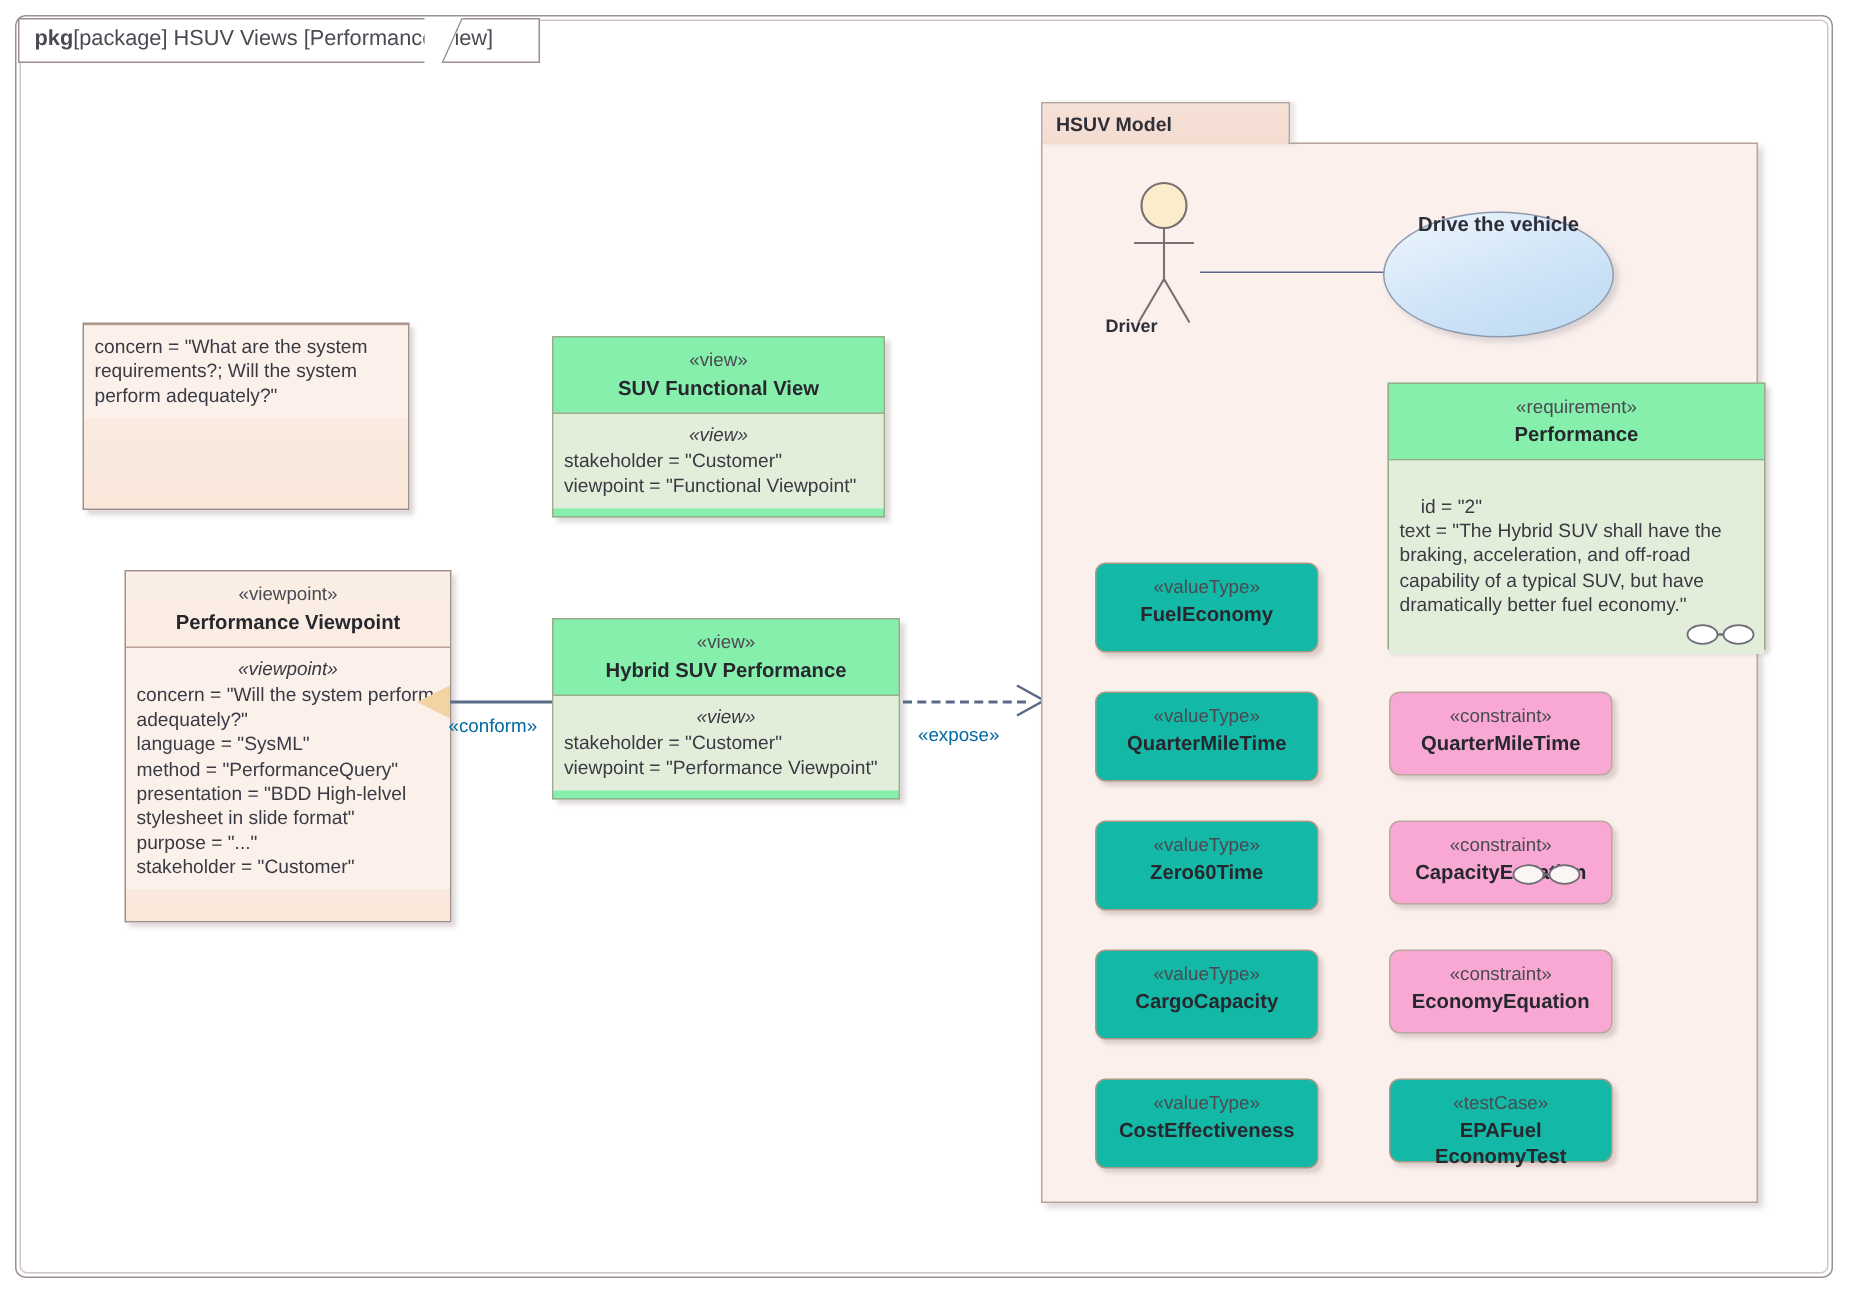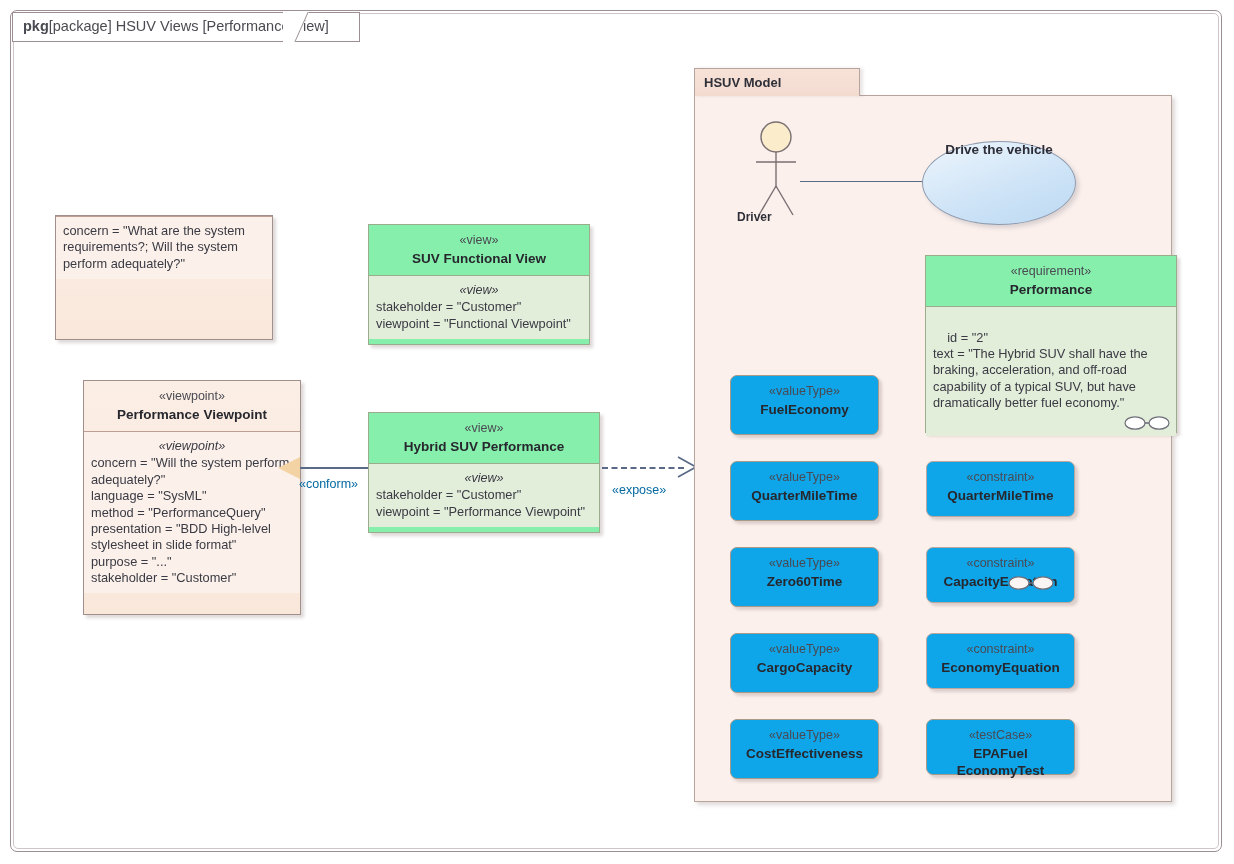--- a/index.html
+++ b/index.html
@@ -57,23 +57,23 @@
 
   
   .peach{background:linear-gradient(180deg,#fbeee5 0%,#f9e7da 100%);}
   .peach .sep{background:#bda094;}
   .peach2 .body{background:#fbf1ea;}
   
   .green{background:#86efac;border-color:#9aac8c;}
   .green .sep{background:#9aac8c;}
   .green .body{background:#e3eeda;}
   
-  .cream{background:#0ea5e9;border-color:#a89a87;border-radius:7px;}
-  
-  .whitebox{background:#0ea5e9;border-color:#bba79f;border-radius:7px;}
+  .cream{background:#14b8a6;border-color:#a89a87;border-radius:7px;}
+  
+  .whitebox{background:#f9a8d4;border-color:#bba79f;border-radius:7px;}
 
   
   #hsuv-pkg{
     position:absolute;left:694px;top:95px;width:478px;height:707px;
     box-sizing:border-box;
     background:#fbf0ec;border:1px solid #b6a49f;
     box-shadow:3px 3px 4px rgba(150,128,125,.3);
   }
   #hsuv-tab{
     position:absolute;left:694px;top:68px;width:166px;height:28px;

